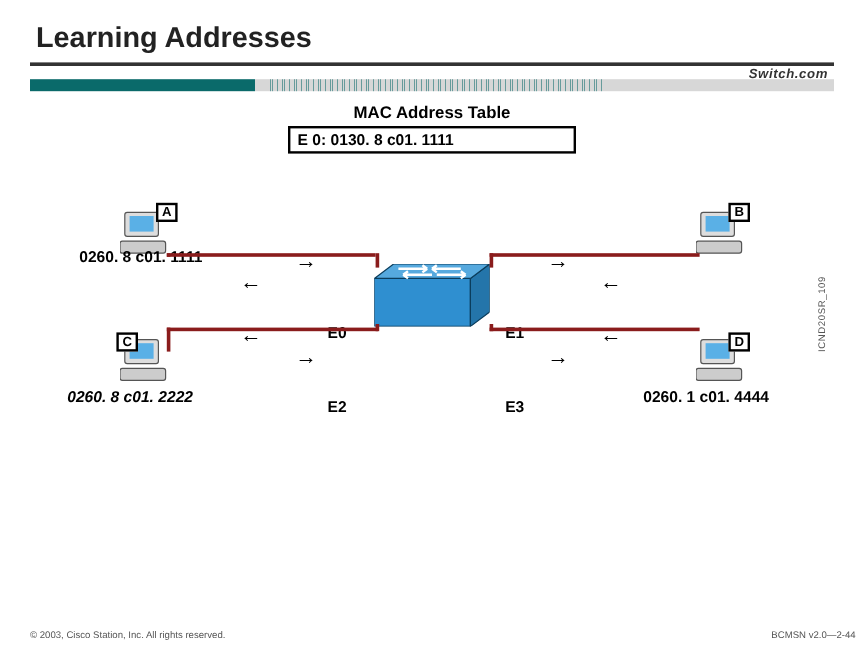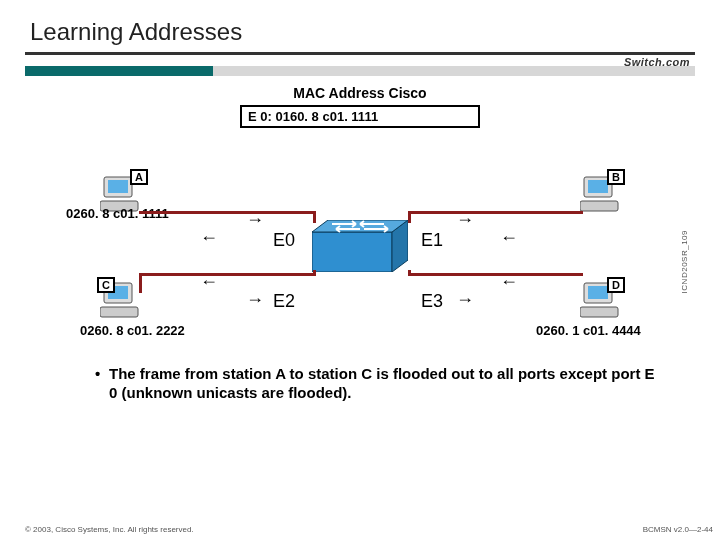--- a/index.html
+++ b/index.html
@@ -9,21 +9,21 @@
     font-family: Arial, Helvetica, sans-serif;
     background: #fff;
     position: relative;
     overflow: hidden;
   }
   .title {
     position: absolute;
     top: 18px;
     left: 30px;
     font-size: 24px;
-    font-weight: normal;
+    font-weight: bold;
     color: #222;
   }
   .title-underline {
     position: absolute;
     top: 52px;
     left: 25px;
     width: 670px;
     height: 3px;
     background: #333;
   }
@@ -105,22 +105,23 @@
     line-height: 13px;
     z-index: 3;
   }
   .mac-text {
     position: absolute;
     font-size: 13px;
     font-weight: bold;
   }
   .port-text {
     position: absolute;
-    font-size: 18px;
-    font-weight: normal;
+    font-size: 13px;
+    font-weight: bold;
+    margin-top: 40px;
   }
 
   .switch {
     position: absolute;
     top: 135px;
     left: 312px;
     width: 96px;
     height: 52px;
   }
 
@@ -188,23 +189,23 @@
 </head>
 <body>
 
 <div class="title">Learning Addresses</div>
 <div class="title-underline"></div>
 <div class="divider-bar"></div>
 <div class="cisco-logo">Switch.com</div>
 
 <div class="diagram">
 
-  <div class="mac-title">MAC Address Cisco</div>
+  <div class="mac-title">MAC Address Table</div>
   <div class="mac-table">
-    <div class="mac-entry">E 0:  0160. 8 c01. 1111</div>
+    <div class="mac-entry">E 0:  0130. 8 c01. 1111</div>
   </div>
 
   <div class="switch">
     <svg viewBox="0 0 96 52">
       <polygon points="0,12 80,12 96,0 96,40 16,40 0,52" fill="#2f8fd0"></polygon>
       <polygon points="0,12 80,12 80,52 0,52" fill="#2f8fd0" stroke="#0b3d5c" stroke-width="1"></polygon>
       <polygon points="80,12 96,0 96,40 80,52" fill="#2475aa" stroke="#0b3d5c" stroke-width="1"></polygon>
       <polygon points="0,12 16,0 96,0 80,12" fill="#56a9de" stroke="#0b3d5c" stroke-width="1"></polygon>
 
       <g stroke="#fff" stroke-width="2" fill="#fff">
@@ -262,33 +263,32 @@
   <div class="comp-label" style="top:84px; left:607px;">B</div>
 
   <div class="computer" style="top:196px; left:100px;">
     <svg viewBox="0 0 40 38">
         <rect x="4" y="2" width="28" height="20" rx="2" fill="#ddd" stroke="#555"></rect>
         <rect x="8" y="5" width="20" height="13" fill="#5ab0e6"></rect>
         <rect x="0" y="26" width="38" height="10" rx="2" fill="#ccc" stroke="#555"></rect>
       </svg>
   </div>
   <div class="comp-label" style="top:192px; left:97px;">C</div>
-  <div class="mac-text" style="top:238px; left:80px;">0260. 8 c01. 2222</div>
+  <div class="mac-text" style="top:238px; left:56px;font-style:italic;">0260. 8 c01. 2222</div>
 
   <div class="computer" style="top:196px; left:580px;">
     <svg viewBox="0 0 40 38">
         <rect x="4" y="2" width="28" height="20" rx="2" fill="#ddd" stroke="#555"></rect>
         <rect x="8" y="5" width="20" height="13" fill="#5ab0e6"></rect>
         <rect x="0" y="26" width="38" height="10" rx="2" fill="#ccc" stroke="#555"></rect>
       </svg>
   </div>
   <div class="comp-label" style="top:192px; left:607px;">D</div>
   <div class="mac-text" style="top:238px; left:536px;">0260. 1 c01. 4444</div>
 
   <div class="side-ref">ICND20SR_109</div>
 </div>
 
 <ul class="bullets">
-  <li>The frame from station A to station C is flooded out to all ports except port E 0 (unknown unicasts are flooded).</li>
 </ul>
 
-<div class="footer-left">© 2003, Cisco Systems, Inc. All rights reserved.</div>
+<div class="footer-left">© 2003, Cisco Station, Inc. All rights reserved.</div>
 <div class="footer-right">BCMSN v2.0—2-44</div>
 
 </body></html>

